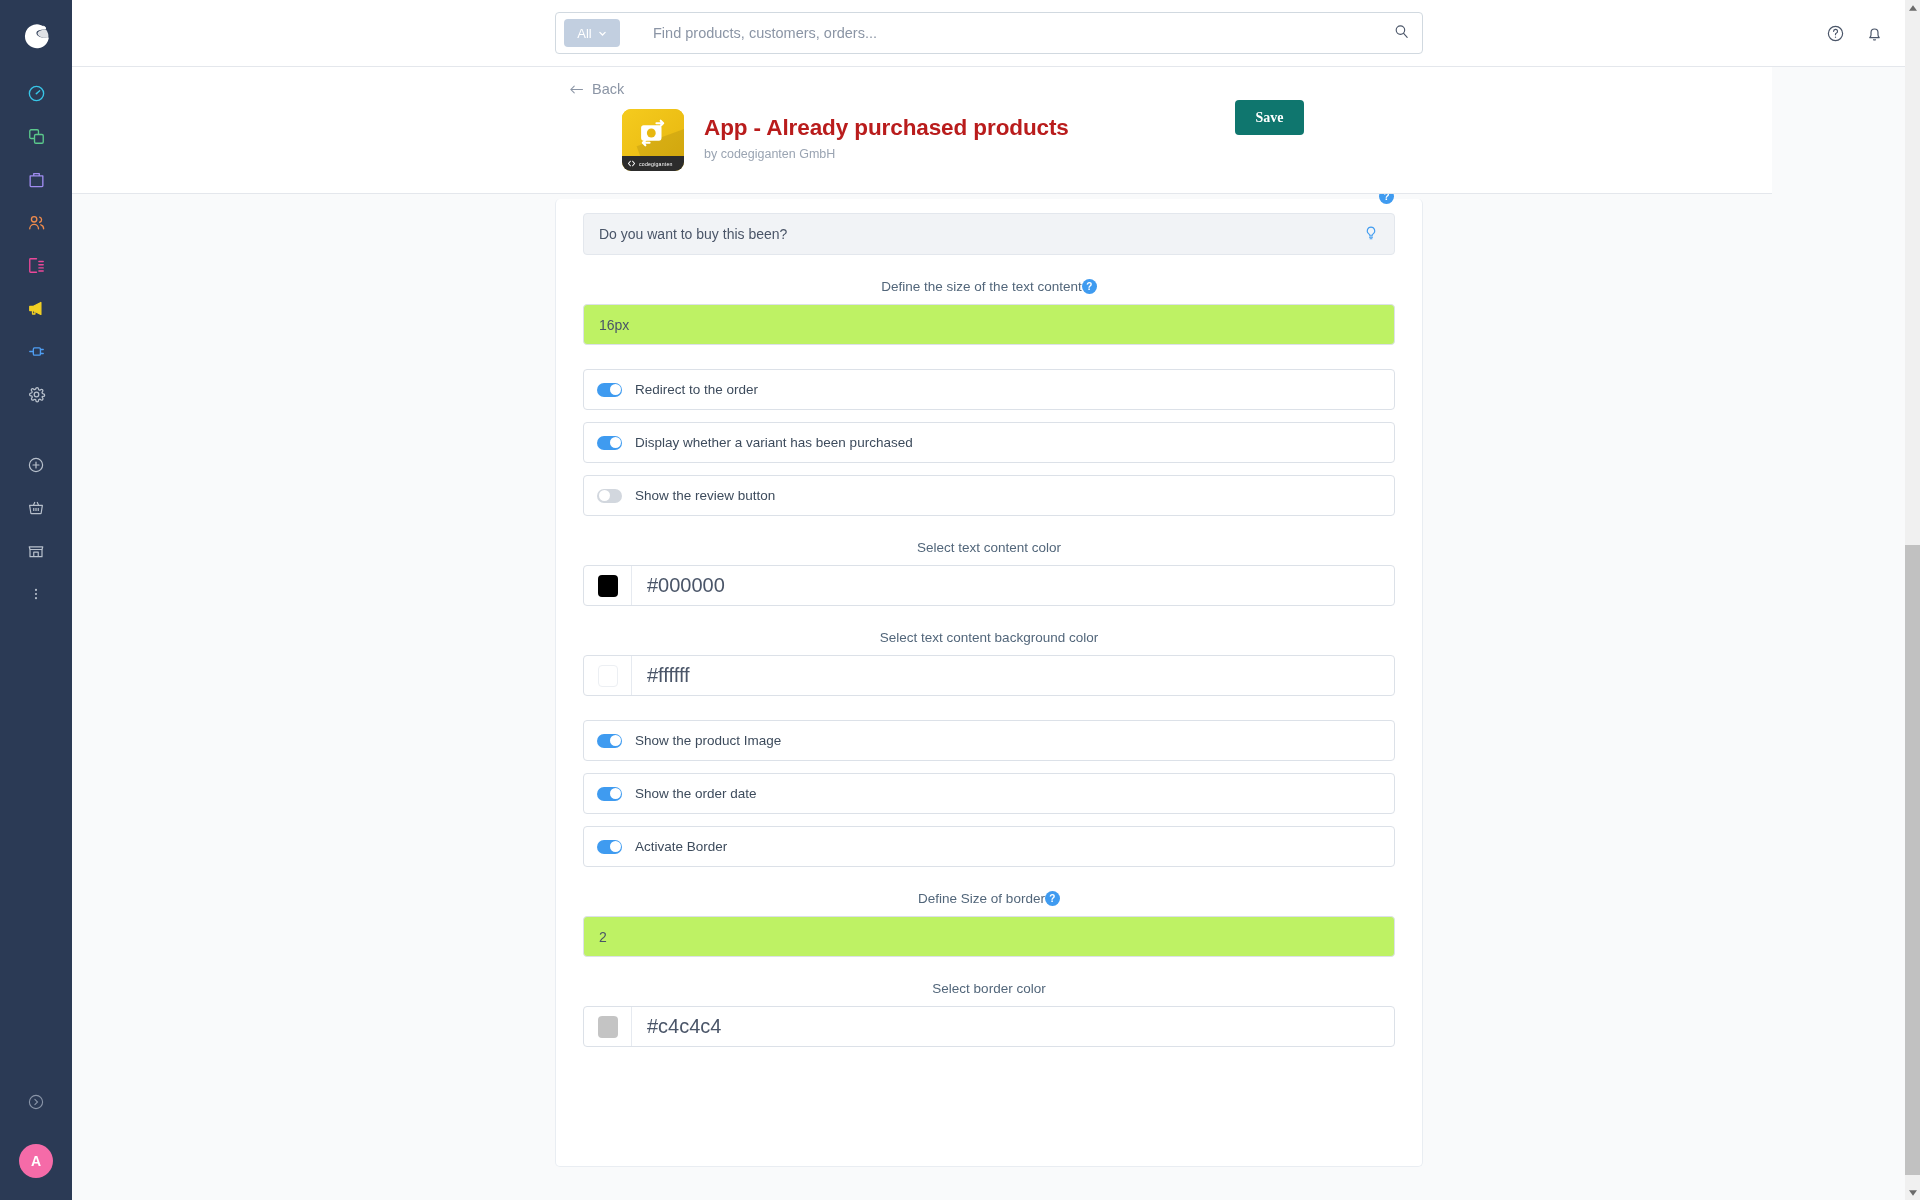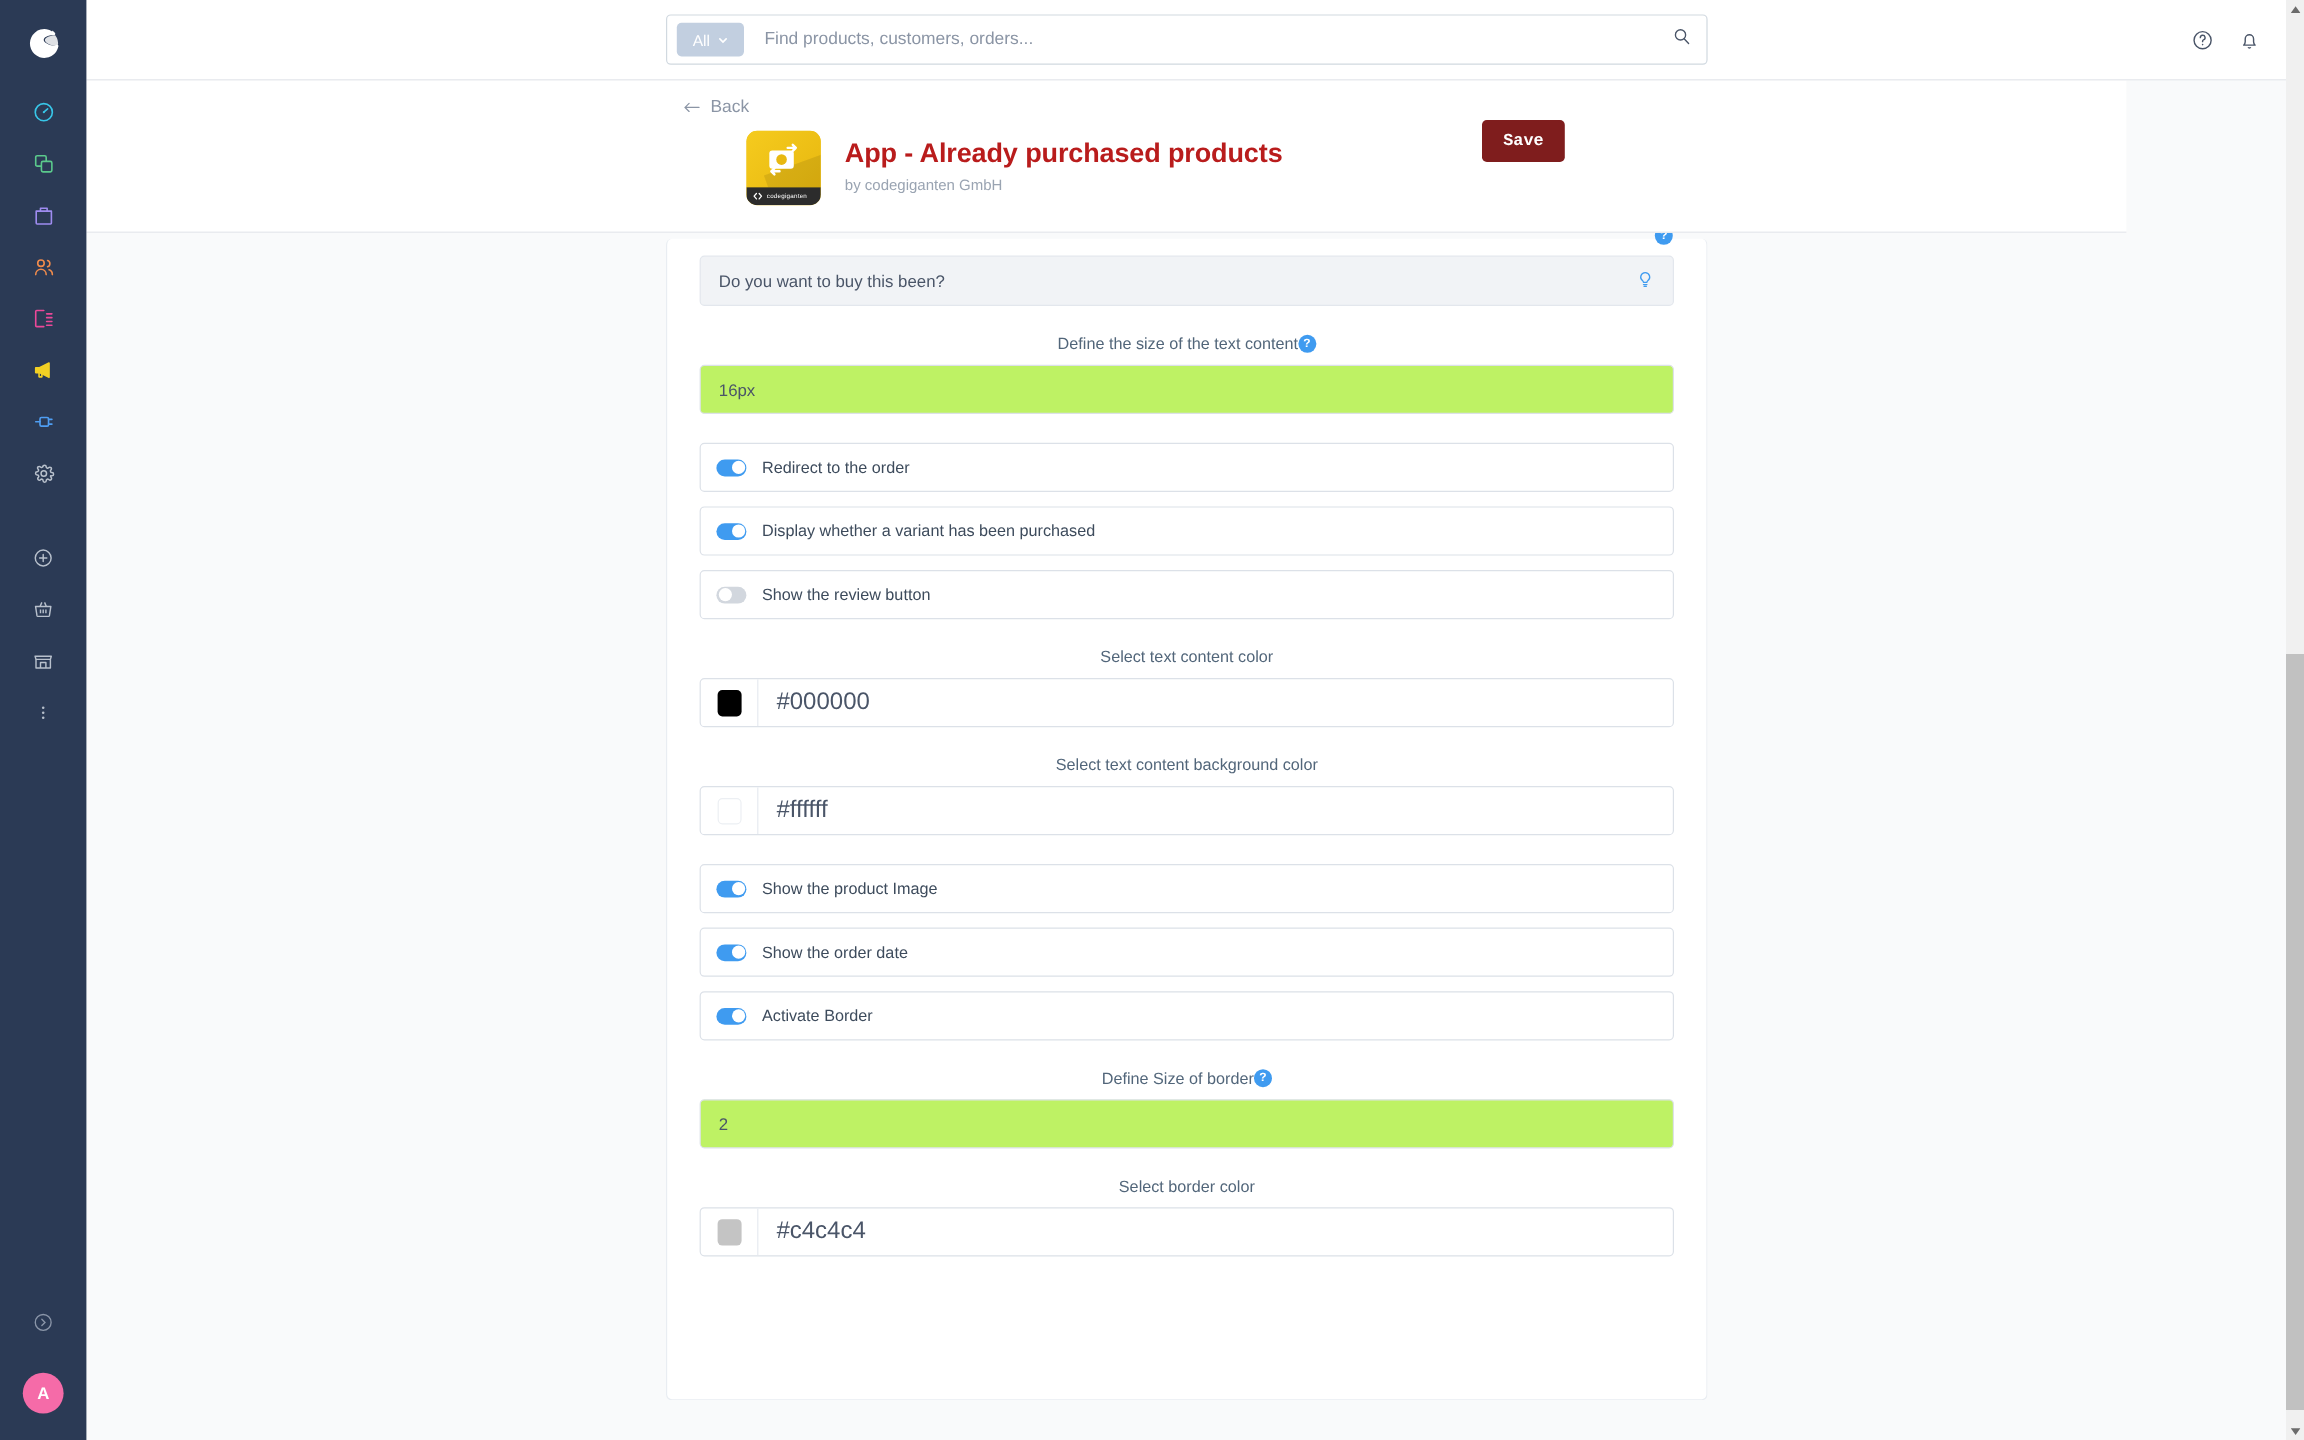--- a/index.html
+++ b/index.html
@@ -69,21 +69,21 @@
     background: #c2cfe0; color: #fff;
     border-radius: 4px;
     height: 28px; min-width: 56px;
     display: flex; align-items: center; justify-content: center;
     gap: 6px; font-size: 13px; padding: 0 9px;
     cursor: pointer;
   }
   .search-input {
     flex: 1; border: none; outline: none;
     font-size: 14.5px; color: #4a5568;
-    padding-left: 17px;
+    padding-left: 33px;
     font-family: "Liberation Sans", sans-serif;
     background: transparent;
   }
   .search-input::placeholder { color: #8b95a5; }
   .topbar-actions {
     position: absolute; right: 36px; top: 0; height: 67px;
     display: flex; align-items: center; gap: 20px;
   }
   .tb-icon { cursor: pointer; display: flex; align-items: center; }
 
@@ -135,25 +135,25 @@
     white-space: nowrap;
   }
   .app-titles { padding-top: 6px; }
   .app-title {
     font-size: 22.5px; font-weight: 700; color: #b91c1c;
     letter-spacing: -0.1px;
   }
   .app-author { font-size: 12.5px; color: #9aa4b2; margin-top: 6px; }
   .save-btn {
     position: absolute; right: 468px; top: 33px;
-    background: #7f1d1d; color: #fff;
+    background: #0f766e; color: #fff;
     border: none; border-radius: 4px;
     width: 69px; height: 35px;
     font-size: 14px; font-weight: 700;
-    font-family: Liberation Mono, monospace;
+    font-family: Liberation Serif, serif;
     cursor: pointer;
   }
 
   
   .content-scroll {
     position: absolute; left: 72px; top: 194px;
     width: 1836px; height: 1006px;
     background: #f9fafb;
     overflow: hidden;
   }

